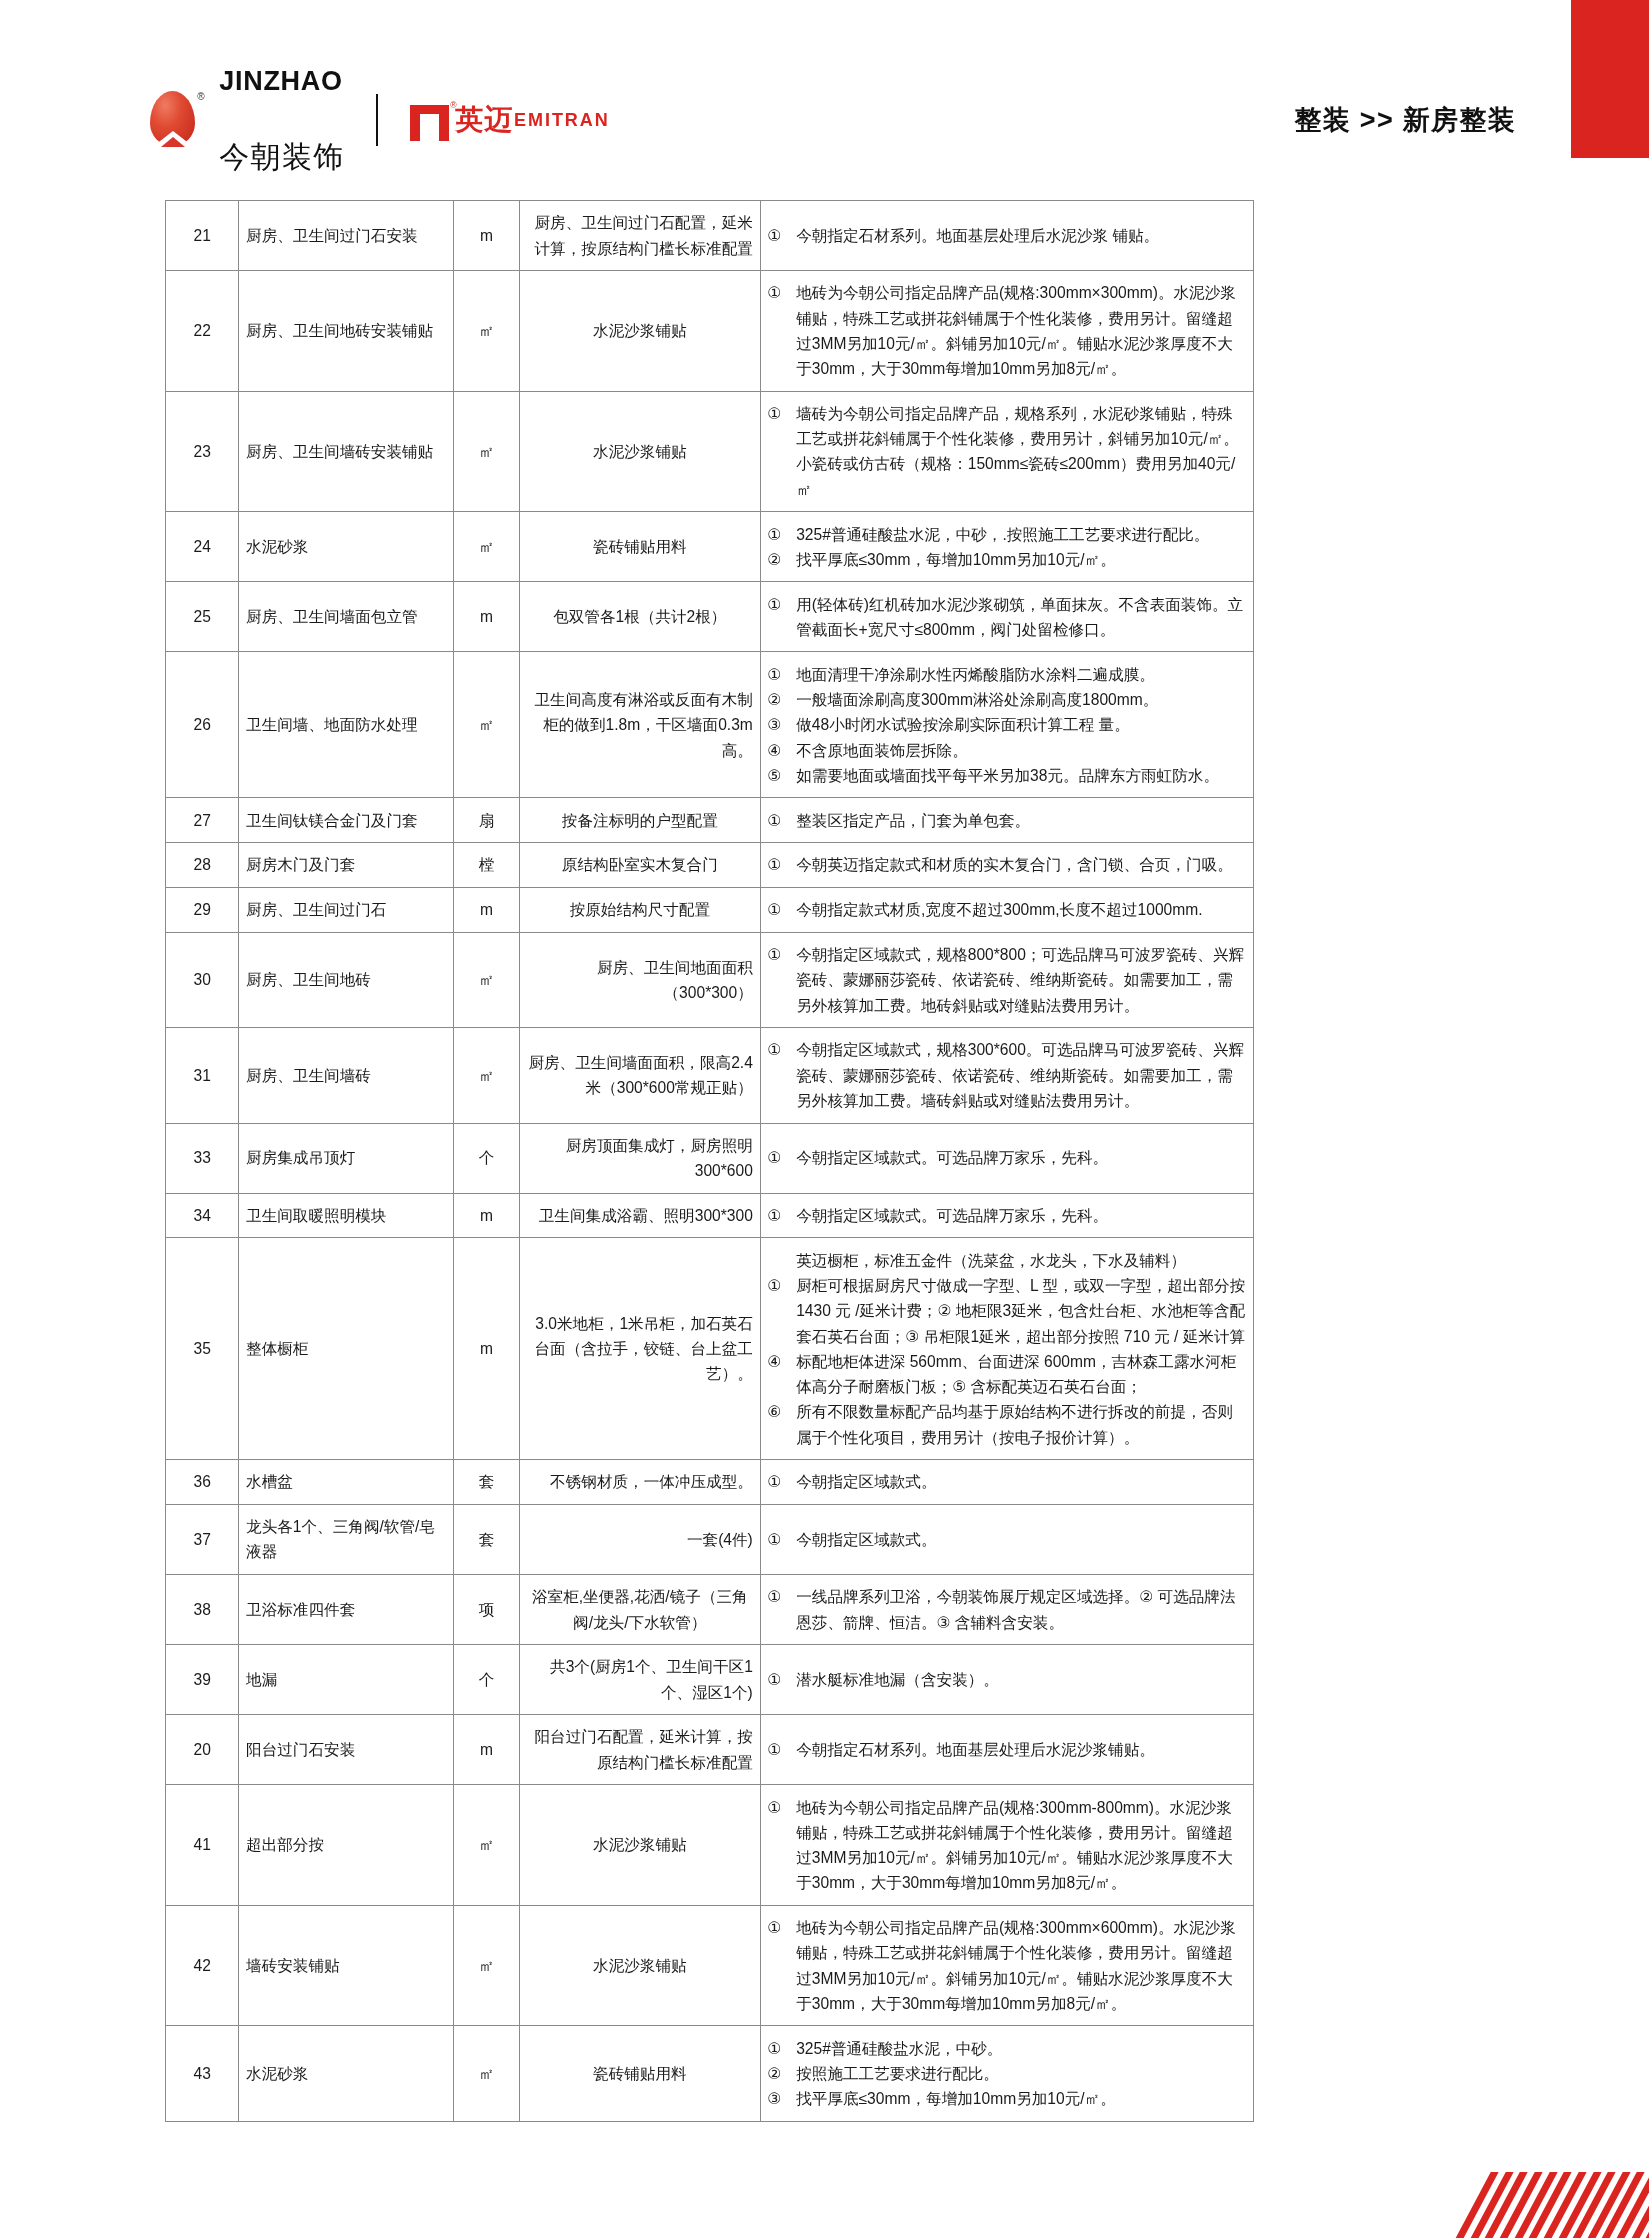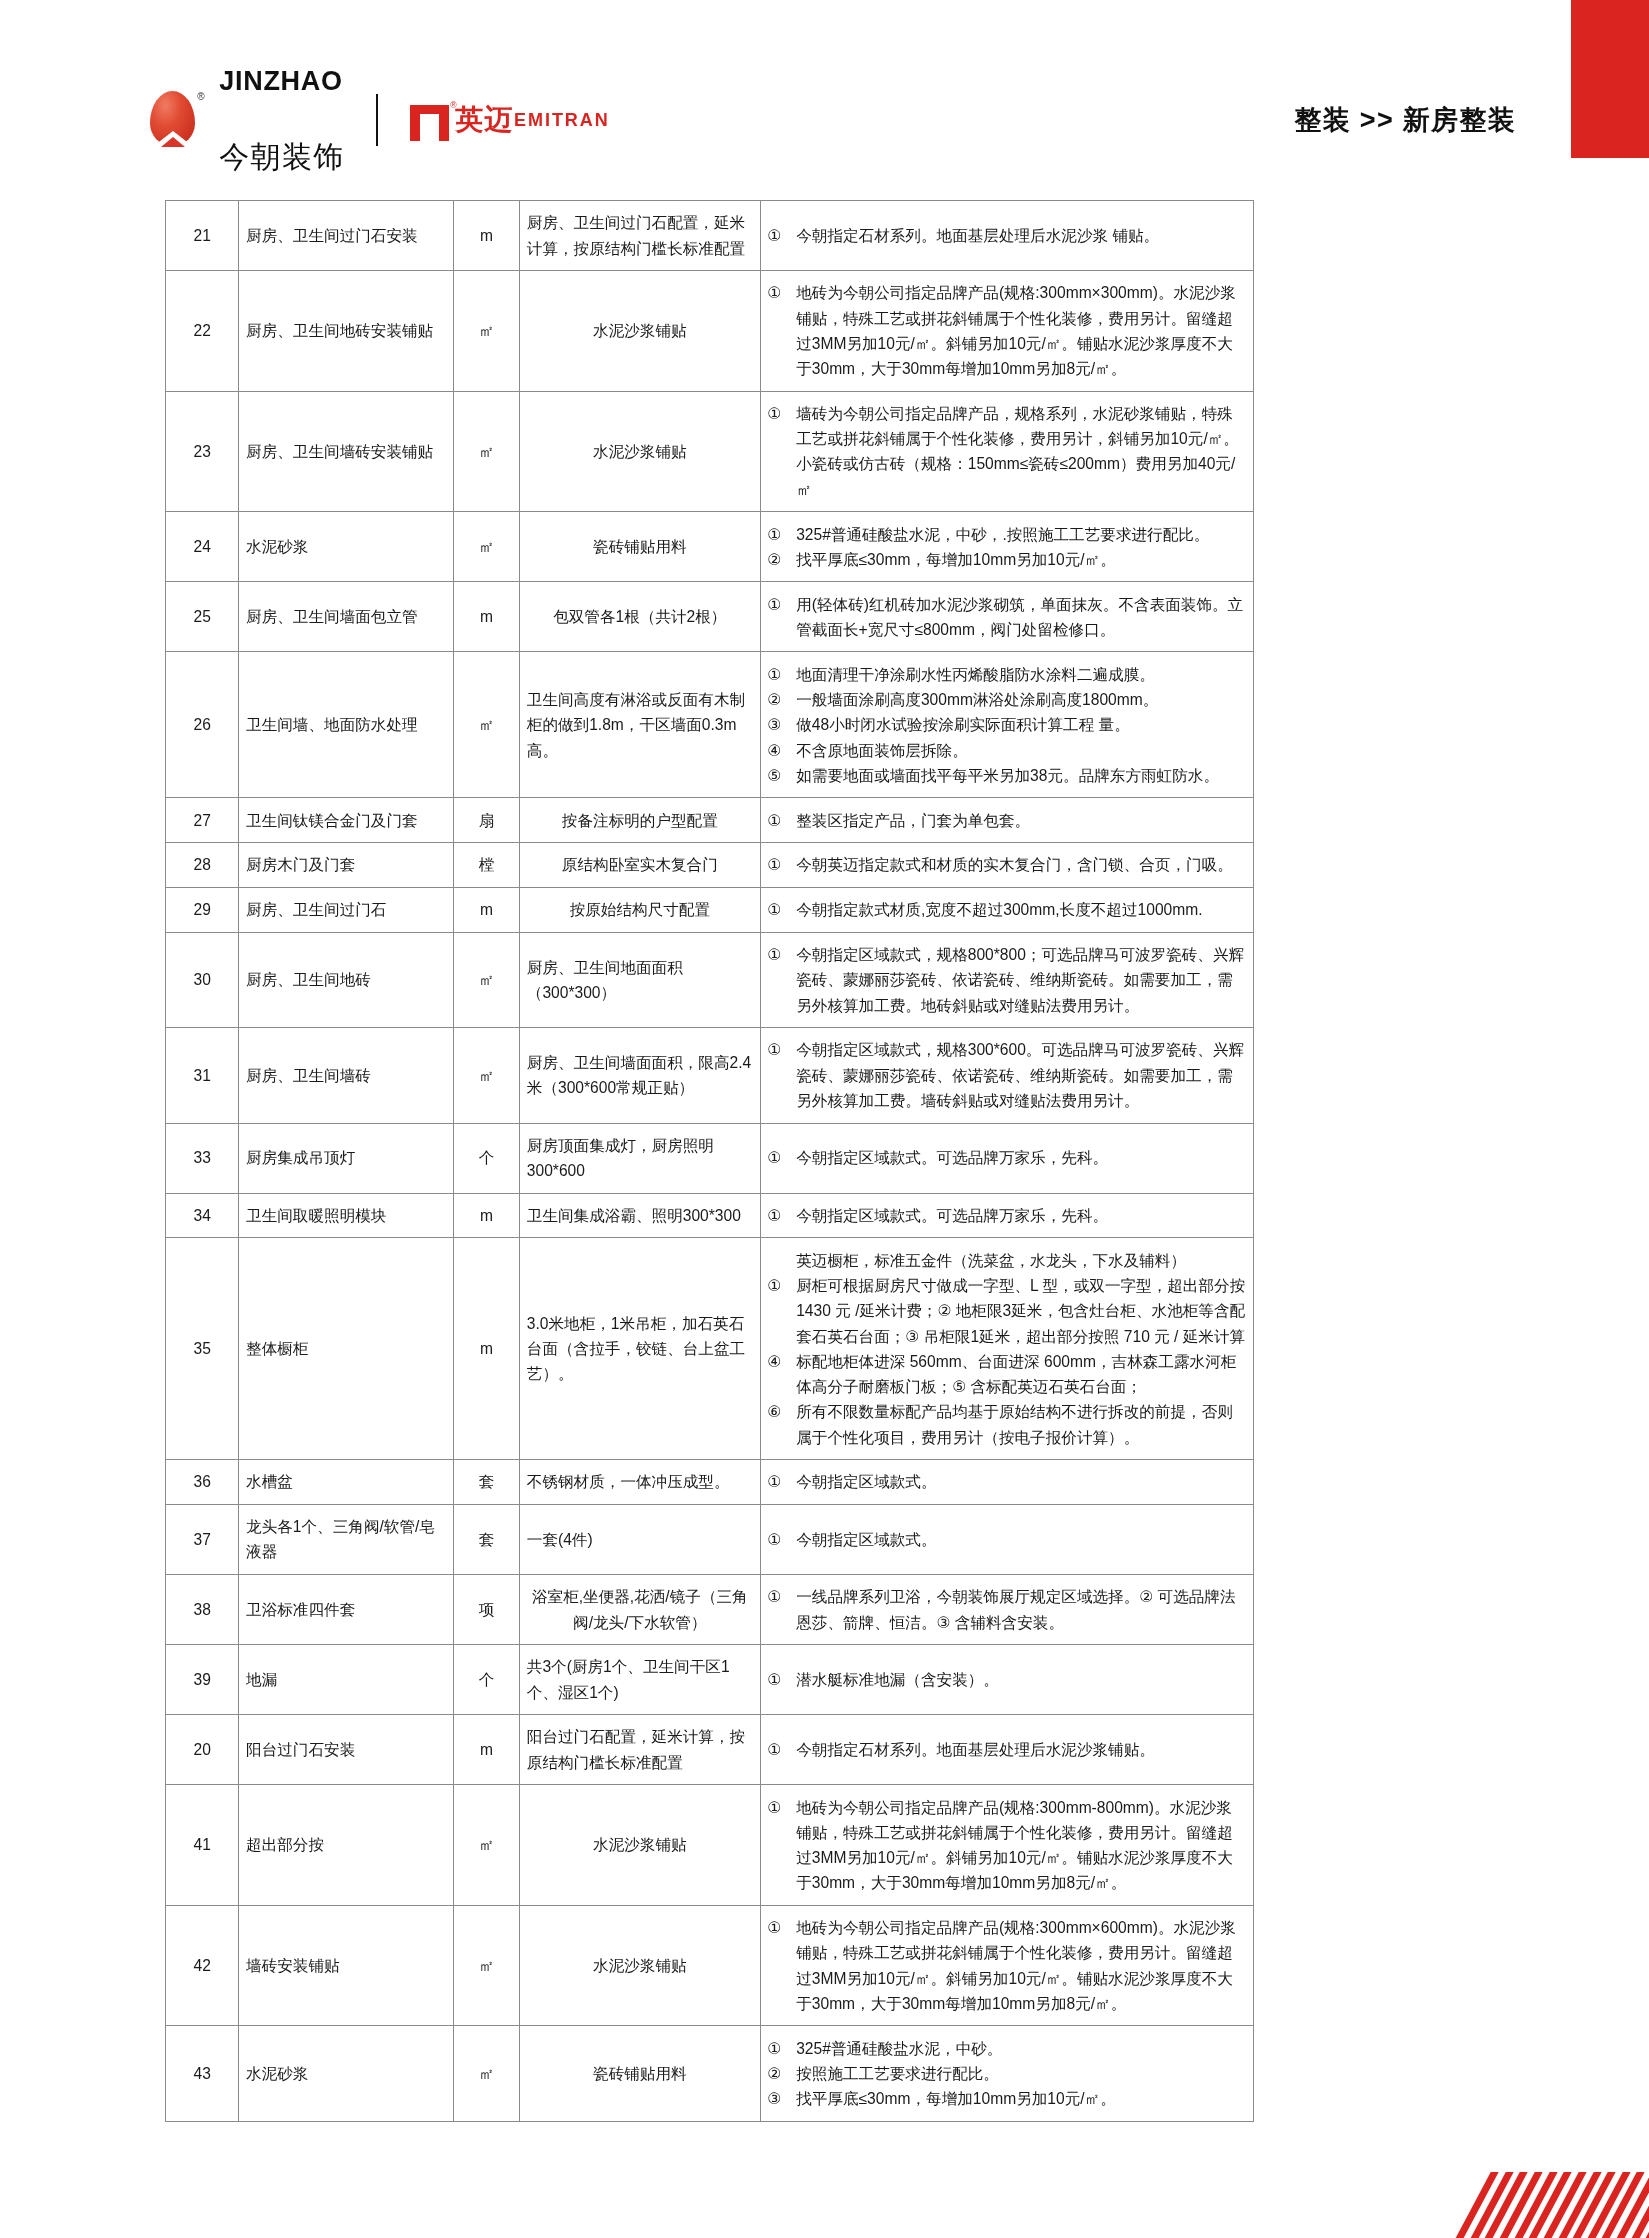--- a/index.html
+++ b/index.html
@@ -200,21 +200,21 @@
     border: 0.7px solid #8a8a8a;
     padding: 9.3px 6.7px;
     vertical-align: middle;
     font-size: 15.6px;
     line-height: 1.62;
     color: #1a1a1a;
   }
   td.col-no      { width: 59px;  text-align: center; }
   td.col-item    { width: 200px; text-align: left; }
   td.col-unit    { width: 52px;  text-align: center; }
-  td.col-spec    { width: 226px; text-align: left; padding-left: 9.3px; }
+  td.col-spec    { width: 226px; text-align: right; padding-left: 9.3px; }
   td.col-desc    { text-align: left; padding-left: 13.3px; padding-right: 16px; }
 
   td.col-spec.center { text-align: center; padding-left: 6.7px; }
 
   .desc-line {
     display: block;
     text-indent: 0;
     padding-left: 29px;
     position: relative;
   }

